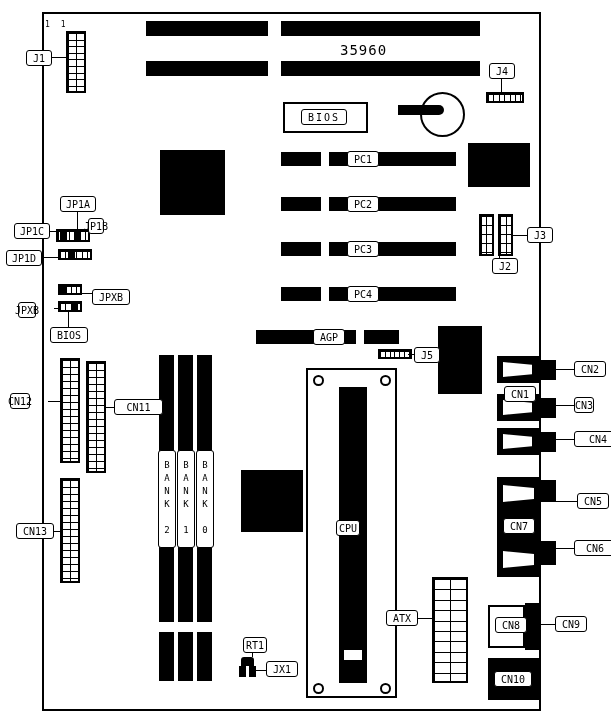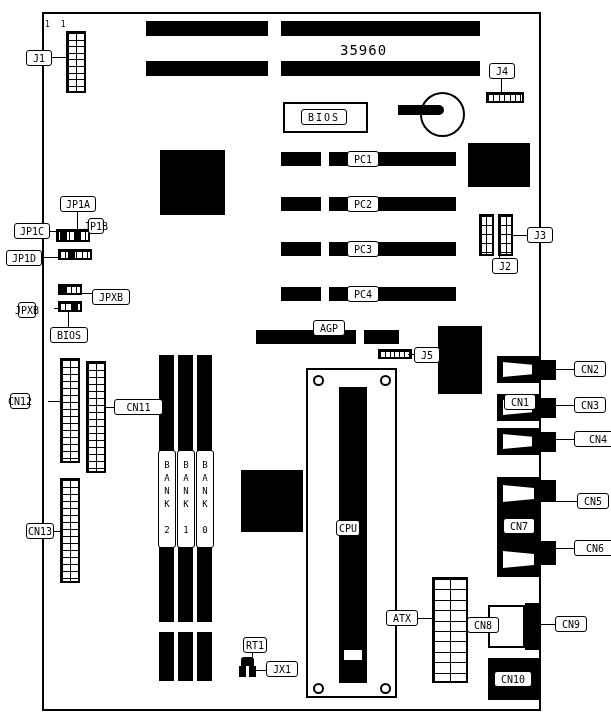--- a/index.html
+++ b/index.html
@@ -80,21 +80,21 @@
     </div>
   <div class="box" style="left:347px;top:241px;width:32px">PC3</div>
   <div class="slot" style="left:281px;top:287px;width:175px;height:14px">
       <div class="gap" style="left:40px;width:8px"></div>
     </div>
   <div class="box" style="left:347px;top:286px;width:32px">PC4</div>
 
   <div class="slot" style="left:256px;top:330px;width:143px;height:14px">
       <div class="gap" style="left:100px;width:8px"></div>
     </div>
-  <div class="box" style="left:313px;top:320px;width:32px">AGP</div>
+  <div class="box" style="left:313px;top:329px;width:32px">AGP</div>
 
   <div class="pingrid" style="left:378px;top:349px;width:34px;height:10px;--cw:4.8px;--ch:20px"></div>
   <div class="box" style="left:414px;top:347px;width:26px">J5</div>
   <div class="line" style="left:408px;top:354px;width:8px;height:1px"></div>
 
   <div class="pingrid" style="left:479px;top:214px;width:15px;height:42px;--cw:5.5px;--ch:9px"></div>
   <div class="pingrid" style="left:498px;top:214px;width:15px;height:42px;--cw:5.5px;--ch:9px"></div>
   <div class="box" style="left:527px;top:227px;width:26px">J3</div>
   <div class="line" style="left:513px;top:235px;width:14px;height:1px"></div>
   <div class="box" style="left:492px;top:258px;width:26px">J2</div>
@@ -128,21 +128,21 @@
   <div class="box" style="left:50px;top:327px;width:38px">BIOS</div>
   <div class="line" style="left:68px;top:312px;width:1px;height:15px"></div>
 
   <div class="pingrid" style="left:60px;top:358px;width:20px;height:105px;--cw:8px;--ch:7px"></div>
   <div class="pingrid" style="left:86px;top:361px;width:20px;height:112px;--cw:8px;--ch:7px"></div>
   <div class="pingrid" style="left:60px;top:478px;width:20px;height:105px;--cw:8px;--ch:7px"></div>
   <div class="box" style="left:10px;top:393px;width:20px">CN12</div>
   <div class="line" style="left:48px;top:401px;width:12px;height:1px"></div>
   <div class="box" style="left:114px;top:399px;width:49px">CN11</div>
   <div class="line" style="left:106px;top:407px;width:8px;height:1px"></div>
-  <div class="box" style="left:26px;top:523px;width:28px">CN13</div>
+  <div class="box" style="left:16px;top:523px;width:38px">CN13</div>
   <div class="line" style="left:48px;top:531px;width:12px;height:1px"></div>
 
   <div class="blk" style="left:159px;top:355px;width:15px;height:326px">
       <div class="gap" style="left:0;width:15px;top:267px;bottom:auto;height:10px"></div>
     </div>
   <div class="blk" style="left:178px;top:355px;width:15px;height:326px">
       <div class="gap" style="left:0;width:15px;top:267px;bottom:auto;height:10px"></div>
     </div>
   <div class="blk" style="left:197px;top:355px;width:15px;height:326px">
       <div class="gap" style="left:0;width:15px;top:267px;bottom:auto;height:10px"></div>
@@ -183,41 +183,41 @@
     </div>
   <div class="blk" style="left:497px;top:394px;width:43px;height:27px">
       <div class="dsub" style="left:6px;top:6px;width:29px;height:15px"></div>
     </div>
   <div class="blk" style="left:497px;top:428px;width:43px;height:27px">
       <div class="dsub" style="left:6px;top:6px;width:29px;height:15px"></div>
     </div>
   <div class="blk" style="left:540px;top:360px;width:16px;height:20px"></div>
   <div class="blk" style="left:540px;top:398px;width:16px;height:20px"></div>
   <div class="blk" style="left:540px;top:432px;width:16px;height:20px"></div>
-  <div class="box" style="left:504px;top:394px;width:32px">CN1</div>
+  <div class="box" style="left:504px;top:386px;width:32px">CN1</div>
   <div class="box" style="left:574px;top:361px;width:32px">CN2</div>
   <div class="line" style="left:556px;top:369px;width:18px;height:1px"></div>
-  <div class="box" style="left:574px;top:397px;width:32px">CN3</div>
+  <div class="box" style="left:574px;top:397px;width:20px">CN3</div>
   <div class="line" style="left:556px;top:405px;width:18px;height:1px"></div>
   <div class="box" style="left:574px;top:431px;width:48px">CN4</div>
   <div class="line" style="left:556px;top:439px;width:18px;height:1px"></div>
 
   <div class="blk" style="left:497px;top:477px;width:43px;height:100px">
     <div class="dsub" style="left:6px;top:8px;width:31px;height:17px"></div>
     <div class="dsub" style="left:6px;top:74px;width:31px;height:17px"></div>
   </div>
   <div class="blk" style="left:540px;top:480px;width:16px;height:22px"></div>
   <div class="blk" style="left:540px;top:541px;width:16px;height:24px"></div>
   <div class="box" style="left:503px;top:518px;width:32px">CN7</div>
   <div class="box" style="left:577px;top:493px;width:32px">CN5</div>
   <div class="line" style="left:556px;top:501px;width:21px;height:1px"></div>
   <div class="box" style="left:574px;top:540px;width:42px">CN6</div>
   <div class="line" style="left:556px;top:548px;width:18px;height:1px"></div>
 
   <div class="board" style="left:488px;top:605px;width:37px;height:43px"></div>
-  <div class="box" style="left:467px;top:617px;width:32px">CN8</div>
+  <div class="box" style="left:495px;top:617px;width:32px">CN8</div>
   <div class="blk" style="left:525px;top:603px;width:15px;height:47px"></div>
   <div class="box" style="left:555px;top:616px;width:32px">CN9</div>
   <div class="line" style="left:540px;top:624px;width:15px;height:1px"></div>
   <div class="blk" style="left:488px;top:658px;width:52px;height:42px"></div>
   <div class="box" style="left:494px;top:671px;width:38px">CN10</div>
 
 </div>
 
 </body></html>

